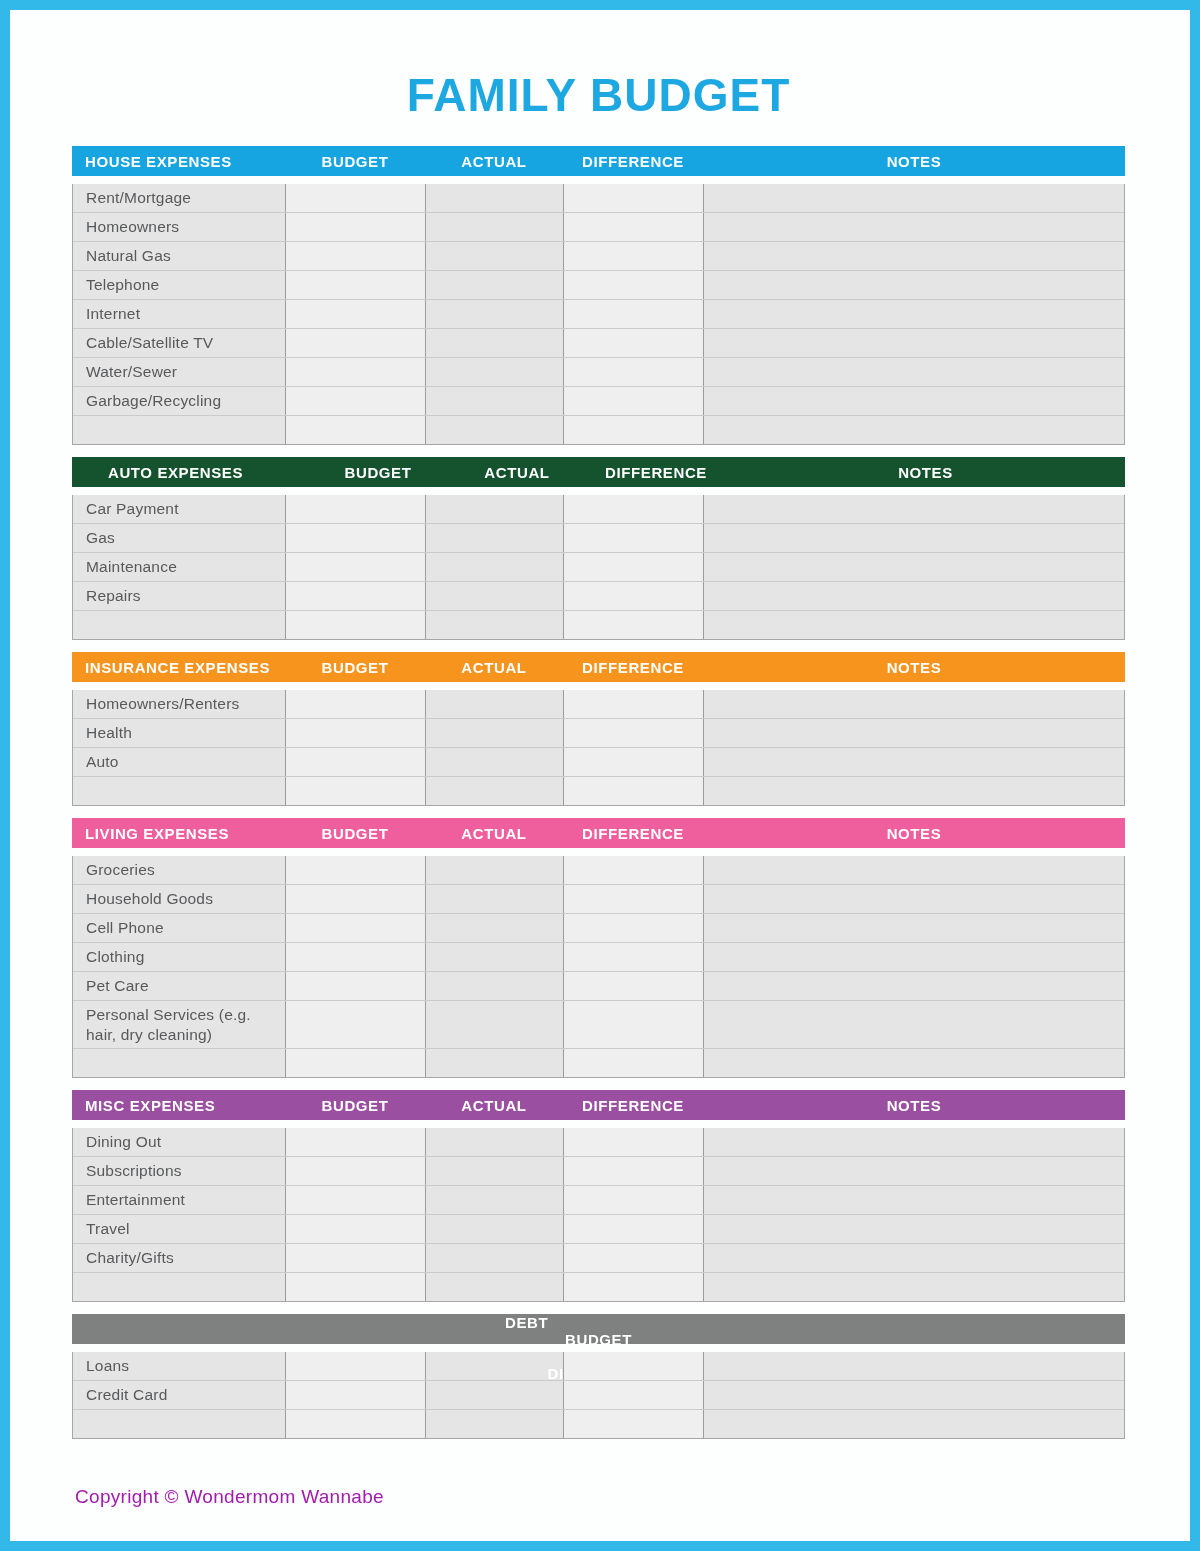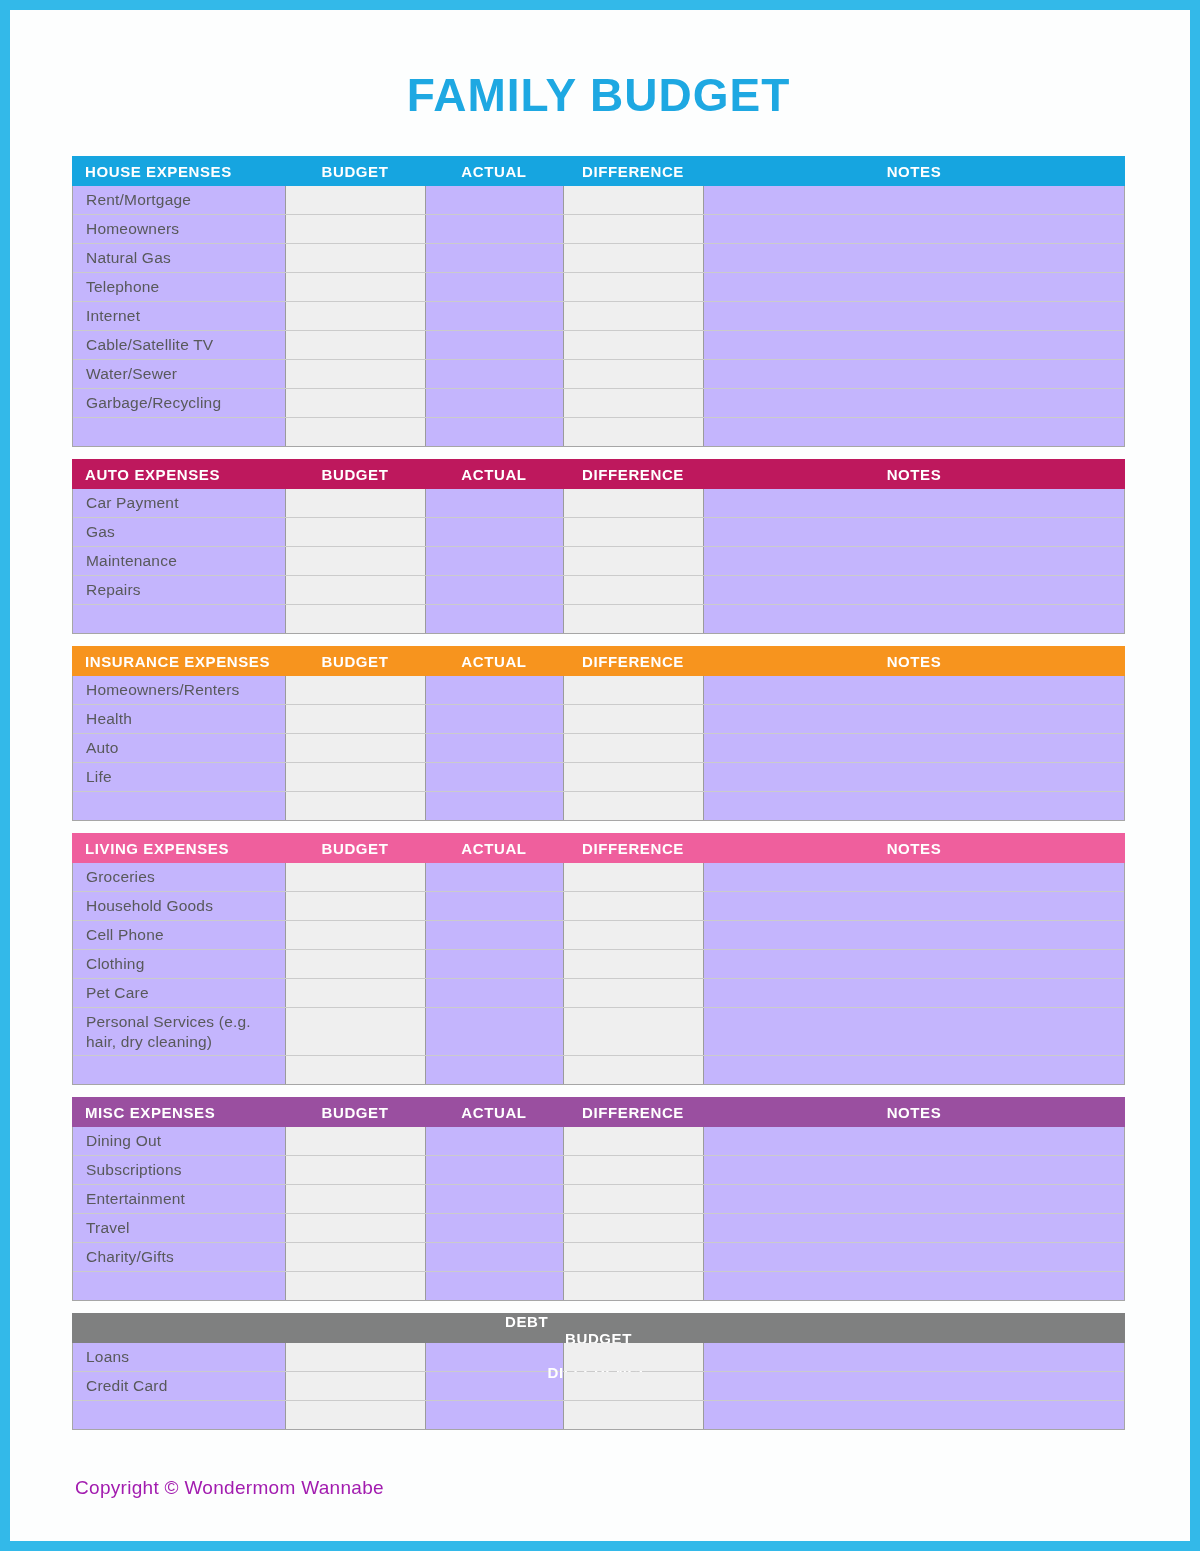--- a/index.html
+++ b/index.html
@@ -9,21 +9,21 @@
     box-sizing: border-box;
     background: #fdfefe;
     border: 10px solid var(--page-border, #33b9e9);
     font-family: "Liberation Sans", sans-serif;
     overflow: hidden;
   }
   .content {
     margin: 0 65px 0 62px;
   }
   .page-title {
-    margin: 62px 0 38px 0;
+    margin: 62px 0 28px 0;
     text-align: center;
     font-size: 46px;
     line-height: 46px;
     font-weight: bold;
     letter-spacing: 1px;
     color: var(--title-color, #1ea8e2);
   }
   .budget-section { margin-bottom: 12px; }
   .thead {
     display: flex;
@@ -39,21 +39,22 @@
     padding-left: 13px;
     box-sizing: border-box;
     white-space: nowrap;
   }
   .th-col { width: 140px; text-align: center; }
   .th-actual { width: 138px; }
   .th-notes { flex: 1; text-align: center; }
   .tbody {
     border: 1px solid #a6a6a6;
     border-top: none;
-    background: #c4b5fd;
+    background: #e5e5e5;
+    margin-top: 8px;
   }
   .row {
     display: flex;
     align-items: stretch;
     min-height: 28px;
     border-bottom: 1px solid #cbcbcb;
   }
   .row:last-child { border-bottom: none; }
   .cell { box-sizing: border-box; }
   .cell-label {
@@ -161,21 +162,21 @@
           <div class="row">
             <div class="cell cell-label"></div>
             <div class="cell cell-budget"></div>
             <div class="cell cell-actual"></div>
             <div class="cell cell-diff"></div>
             <div class="cell cell-notes"></div>
           </div>
         </div>
       </section>
       <section class="budget-section">
-        <div class="thead" style="background-color: #be185d;">
+        <div class="thead" style="background-color: #14532d; padding-left: 23px;">
           <div class="th-label">AUTO EXPENSES</div>
           <div class="th-col">BUDGET</div>
           <div class="th-col th-actual">ACTUAL</div>
           <div class="th-col">DIFFERENCE</div>
           <div class="th-notes">NOTES</div>
         </div>
         <div class="tbody">
           <div class="row">
             <div class="cell cell-label">Car Payment</div>
             <div class="cell cell-budget"></div>
@@ -231,27 +232,20 @@
           </div>
           <div class="row">
             <div class="cell cell-label">Health</div>
             <div class="cell cell-budget"></div>
             <div class="cell cell-actual"></div>
             <div class="cell cell-diff"></div>
             <div class="cell cell-notes"></div>
           </div>
           <div class="row">
             <div class="cell cell-label">Auto</div>
-            <div class="cell cell-budget"></div>
-            <div class="cell cell-actual"></div>
-            <div class="cell cell-diff"></div>
-            <div class="cell cell-notes"></div>
-          </div>
-          <div class="row">
-            <div class="cell cell-label">Life</div>
             <div class="cell cell-budget"></div>
             <div class="cell cell-actual"></div>
             <div class="cell cell-diff"></div>
             <div class="cell cell-notes"></div>
           </div>
           <div class="row">
             <div class="cell cell-label"></div>
             <div class="cell cell-budget"></div>
             <div class="cell cell-actual"></div>
             <div class="cell cell-diff"></div>

